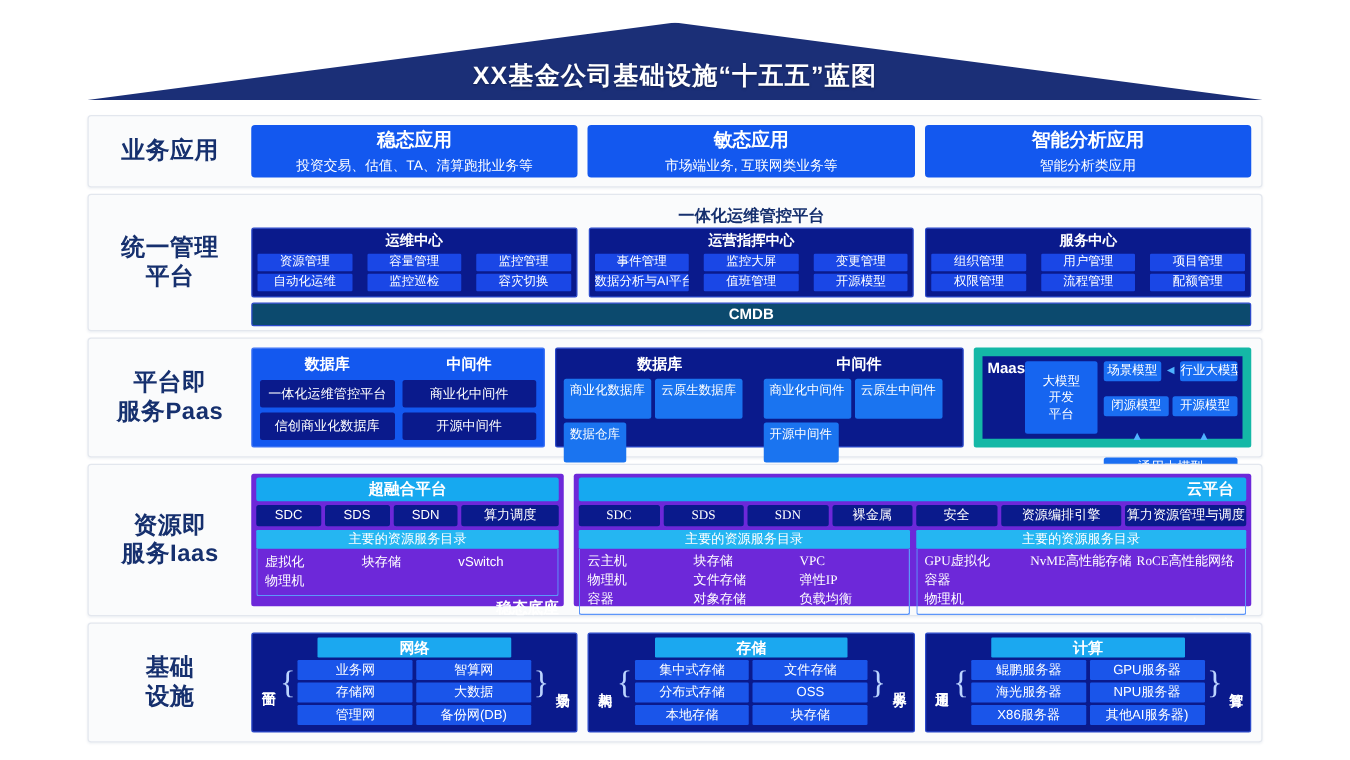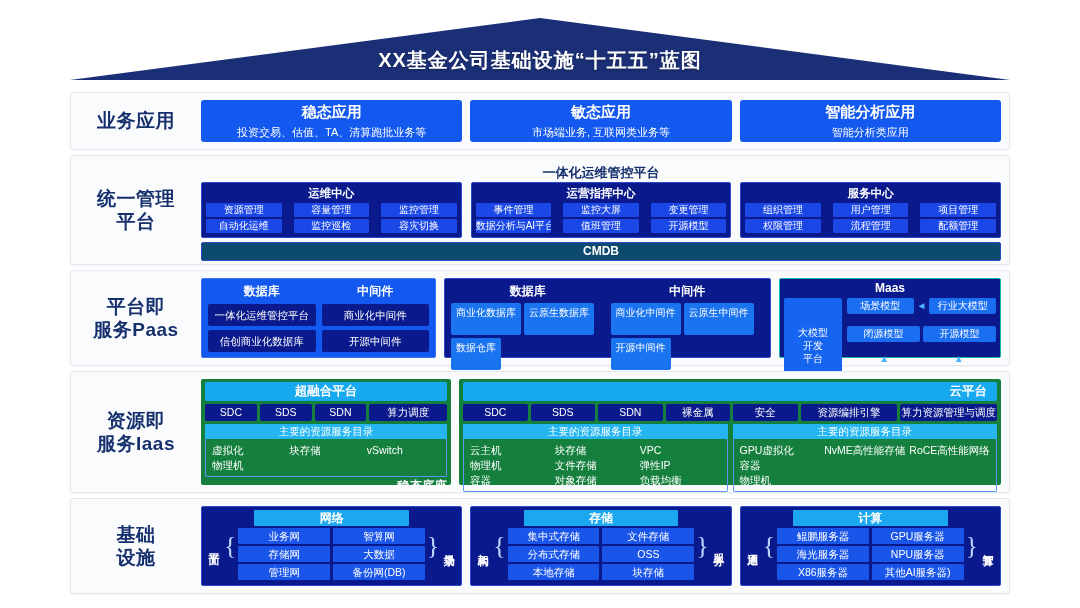--- a/index.html
+++ b/index.html
@@ -99,22 +99,22 @@
     display:flex;gap:6px;padding:4px 6px;box-sizing:border-box;
   }
   .paas-b .colblk{flex:1;display:flex;flex-direction:column;}
   .chip-row{display:flex;flex-wrap:wrap;gap:3px;margin-top:3px;}
   .chip-lite{
     background:#1a74f0;color:#fff;font-size:10px;text-align:center;
     line-height:20px;height:32px;border-radius:2px;padding:0 5px;
     white-space:nowrap;
   }
   .paas-c{
-    flex:0 0 222px;background:#0a1a8c;border:1px solid #14b8a6;border-radius:2px;
-    padding:2px 4px 4px;box-sizing:border-box;display:flex;flex-direction:column;
+    flex:0 0 222px;background:#0a1a8c;border:7px solid #14b8a6;border-radius:2px;
+    padding:2px 4px 4px;box-sizing:border-box;display:flex;
   }
   .maas-h{color:#fff;font-size:12px;font-weight:bold;text-align:center;line-height:15px;}
   .maas-body{display:flex;gap:5px;flex:1;margin-top:2px;}
   .maas-left{
     flex:0 0 58px;background:#1665f0;color:#fff;border-radius:2px;
     font-size:10px;display:flex;flex-direction:column;align-items:center;justify-content:center;
     line-height:13px;text-align:center;
   }
   .maas-right{flex:1;display:flex;flex-direction:column;gap:12px;}
   .maas-line{display:flex;align-items:center;gap:3px;}
@@ -126,25 +126,25 @@
   .arrows-up{display:flex;justify-content:space-around;height:9px;align-items:center;}
   .mfull{
     background:#1a6ef2;color:#fff;font-size:10.5px;text-align:center;
     line-height:17px;height:17px;border-radius:2px;
   }
 
   
   #row-iaas{top:371px;height:122px;}
   .iaas-cols{flex:1;display:flex;gap:8px;}
   .plat{
-    background:#15803d;border-radius:2px;display:flex;flex-direction:column;
+    background:#6d28d9;border-radius:2px;display:flex;flex-direction:column;
     padding:3px 4px 0;box-sizing:border-box;
   }
   .plat-a{flex:0 0 250px;}
-  .plat-b{flex:1;}
+  .plat-b{flex:1;font-family:Liberation Serif, serif;}
   .plat-h{
     background:#16a9f0;color:#fff;font-size:12.5px;font-weight:bold;
     text-align:center;line-height:19px;height:19px;border-radius:2px;
   }
   .plat-h.right{text-align:right;padding-right:10px;box-sizing:border-box;}
   .caps{display:flex;gap:3px;margin-top:3px;}
   .cap{
     flex:1;background:#0a1a8c;color:#fff;font-size:10.5px;text-align:center;
     line-height:17px;height:17px;border-radius:2px;white-space:nowrap;
   }

